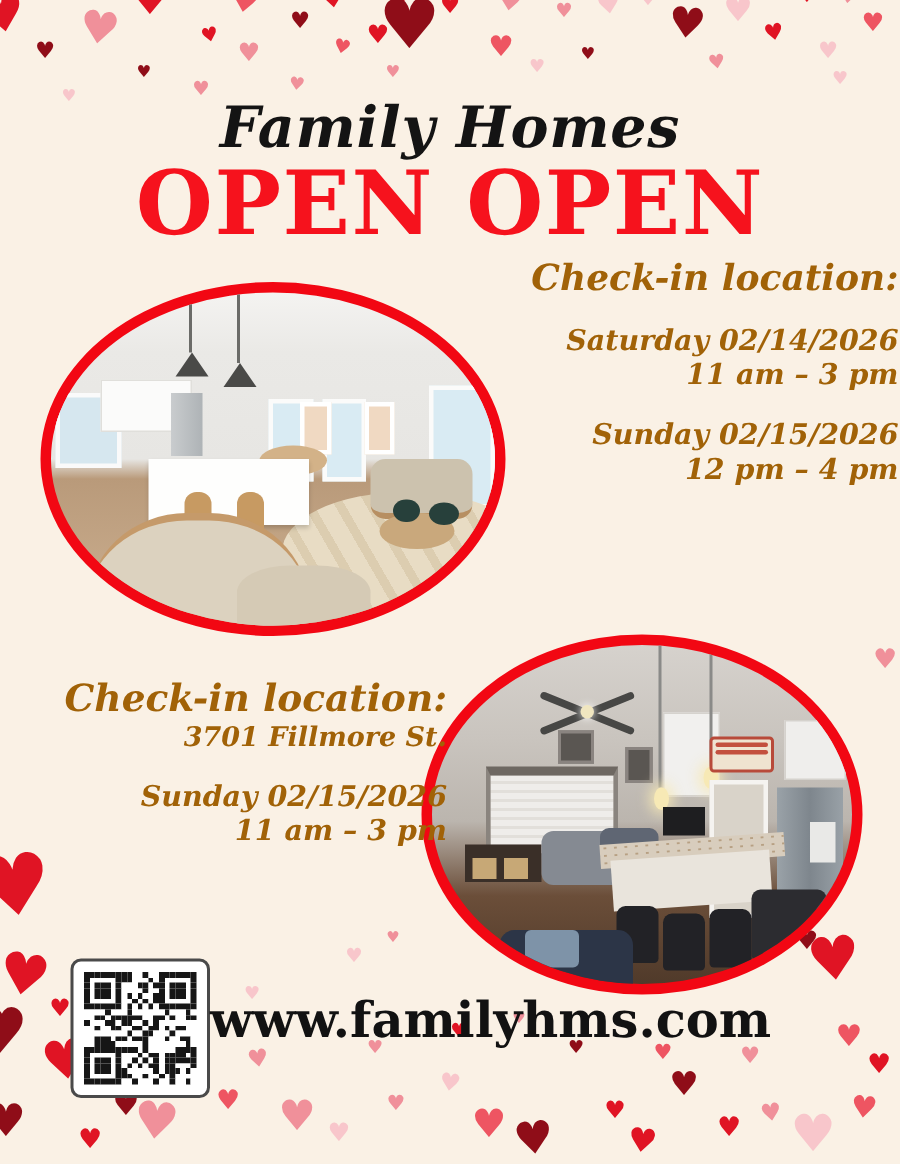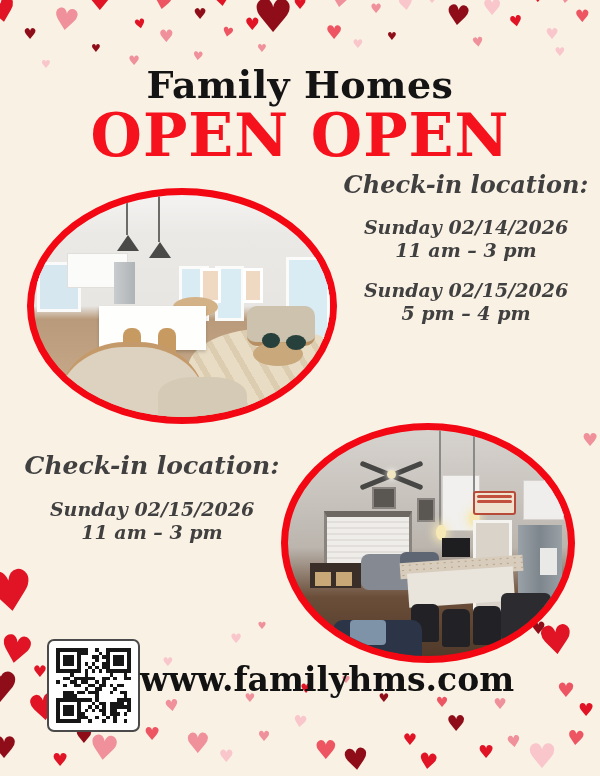--- a/index.html
+++ b/index.html
@@ -13,29 +13,30 @@
     position:absolute;z-index:1;line-height:1;
     font-family:"DejaVu Sans",sans-serif;
     transform:translate(-50%,-50%);
     user-select:none;
   }
   
   .brand{
     position:absolute;z-index:3;top:62px;left:0;width:100%;
     text-align:center;font-size:38px;font-weight:bold;color:#141414;
     letter-spacing:0.5px;
+    font-style:italic;
   }
   .headline{
     position:absolute;z-index:3;top:101px;left:0;width:100%;
     text-align:center;font-size:59px;font-weight:bold;color:#F6121D;
     letter-spacing:1px;
   }
   
   .info{
-    position:absolute;z-index:3;text-align:center;color:#404040;
+    position:absolute;z-index:3;text-align:right;color:#a16207;
     font-style:italic;font-weight:bold;
   }
   .info-right{left:333px;top:171px;width:266px;}
   .info-left{left:6px;top:452px;width:292px;}
   .info .heading{font-size:24px;line-height:1.15;}
   .info .loc-name{font-size:27px;line-height:1.2;}
   .info .addr{font-size:17px;line-height:1.25;}
   .info .session{margin-top:17px;}
   .info .session div{font-size:19px;line-height:1.22;}
   .info-left .heading{font-size:25px;}
@@ -195,26 +196,26 @@
       <span class="heart" style="left: 346px; top: 680px; font-size: 10px; color: rgb(240, 144, 154); transform: translate(-50%, -50%) rotate(0deg);">♥</span>
       <span class="heart" style="left: 500px; top: 704px; font-size: 15px; color: rgb(240, 144, 154); transform: translate(-50%, -50%) rotate(0deg);">♥</span>
     </div>
 
   <div class="brand">Family Homes</div>
   <div class="headline">OPEN OPEN</div>
 
   <div class="info info-right">
     <div class="heading">Check-in location:</div>
     <div class="session">
-      <div>Sunday 02/14/2026</div>
+      <div>Saturday 02/14/2026</div>
       <div>11 am – 3 pm</div>
     </div>
     <div class="session">
       <div>Sunday 02/15/2026</div>
-      <div>5 pm – 4 pm</div>
+      <div>12 pm – 4 pm</div>
     </div>
   </div>
 
   <div class="photo photo1">
     <div class="ly p1-win-left"></div>
     <div class="ly p1-cabs"></div>
     <div class="ly p1-fridge"></div>
     <div class="ly p1-stem" style="left:31%;height:18%;"></div>
     <div class="ly p1-cone" style="left:28%;top:18%;"></div>
     <div class="ly p1-stem" style="left:42%;height:21%;"></div>
@@ -268,20 +269,21 @@
     <div class="ly p2-stool" style="left:44%;top:77%;"></div>
     <div class="ly p2-stool" style="left:55%;top:79%;"></div>
     <div class="ly p2-stool" style="left:66%;top:78%;"></div>
     <div class="ly p2-bins"></div>
     <div class="ly p2-fgcouch"></div>
     <div class="ly p2-pillow"></div>
   </div>
 
   <div class="info info-left">
     <div class="heading">Check-in location:</div>
+    <div class="addr">3701 Fillmore St.</div>
     <div class="session">
       <div>Sunday 02/15/2026</div>
       <div>11 am – 3 pm</div>
     </div>
   </div>
 
   <div class="qr">
     <div class="qr-grid">
         <i class="d"></i>
         <i class="d"></i>

